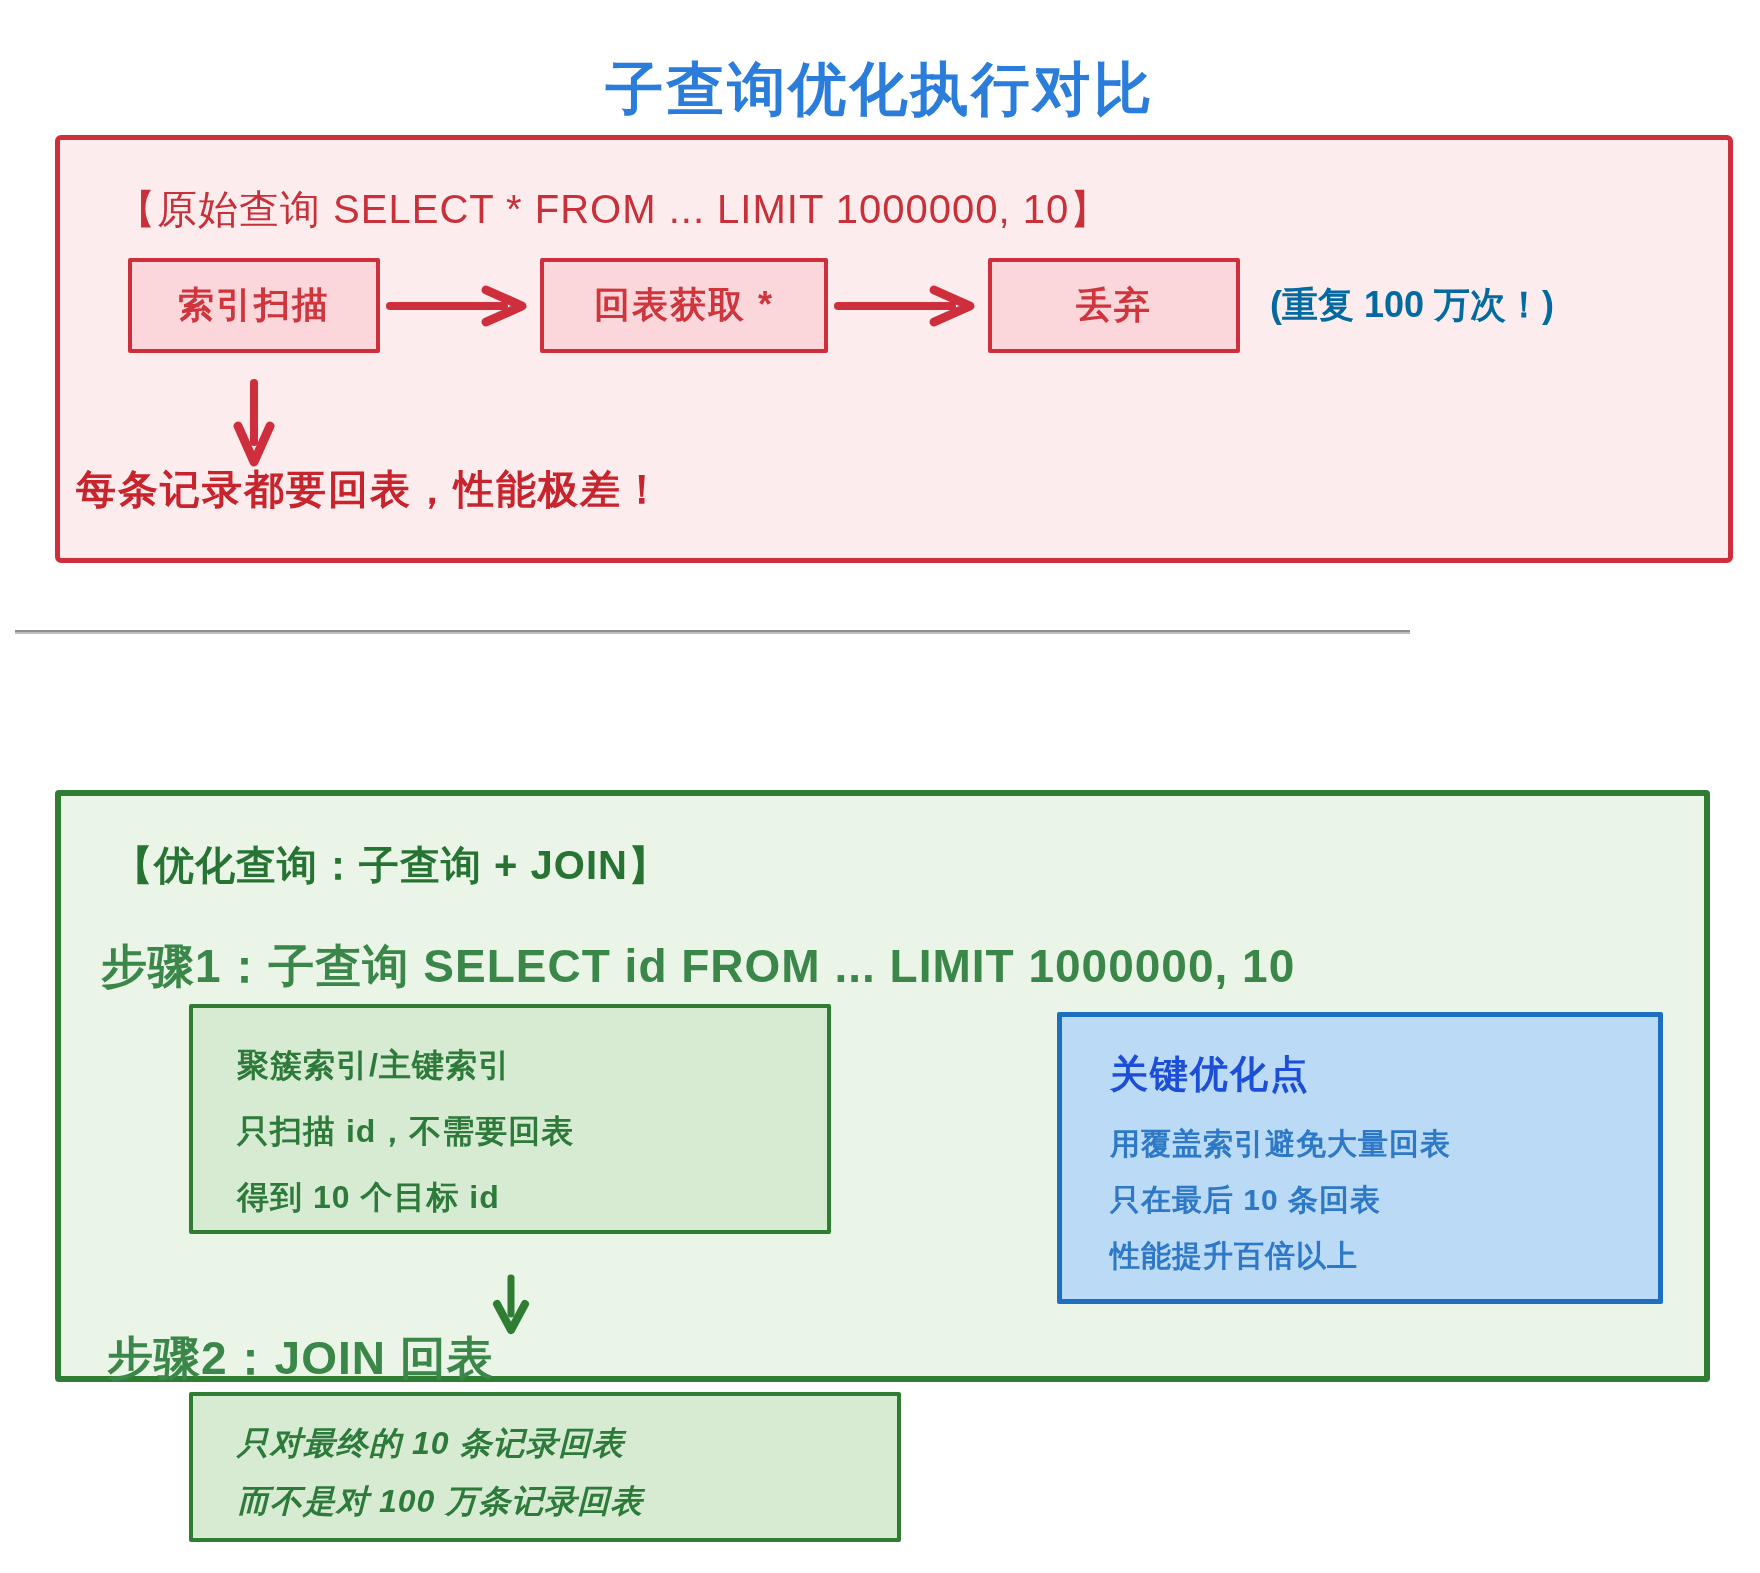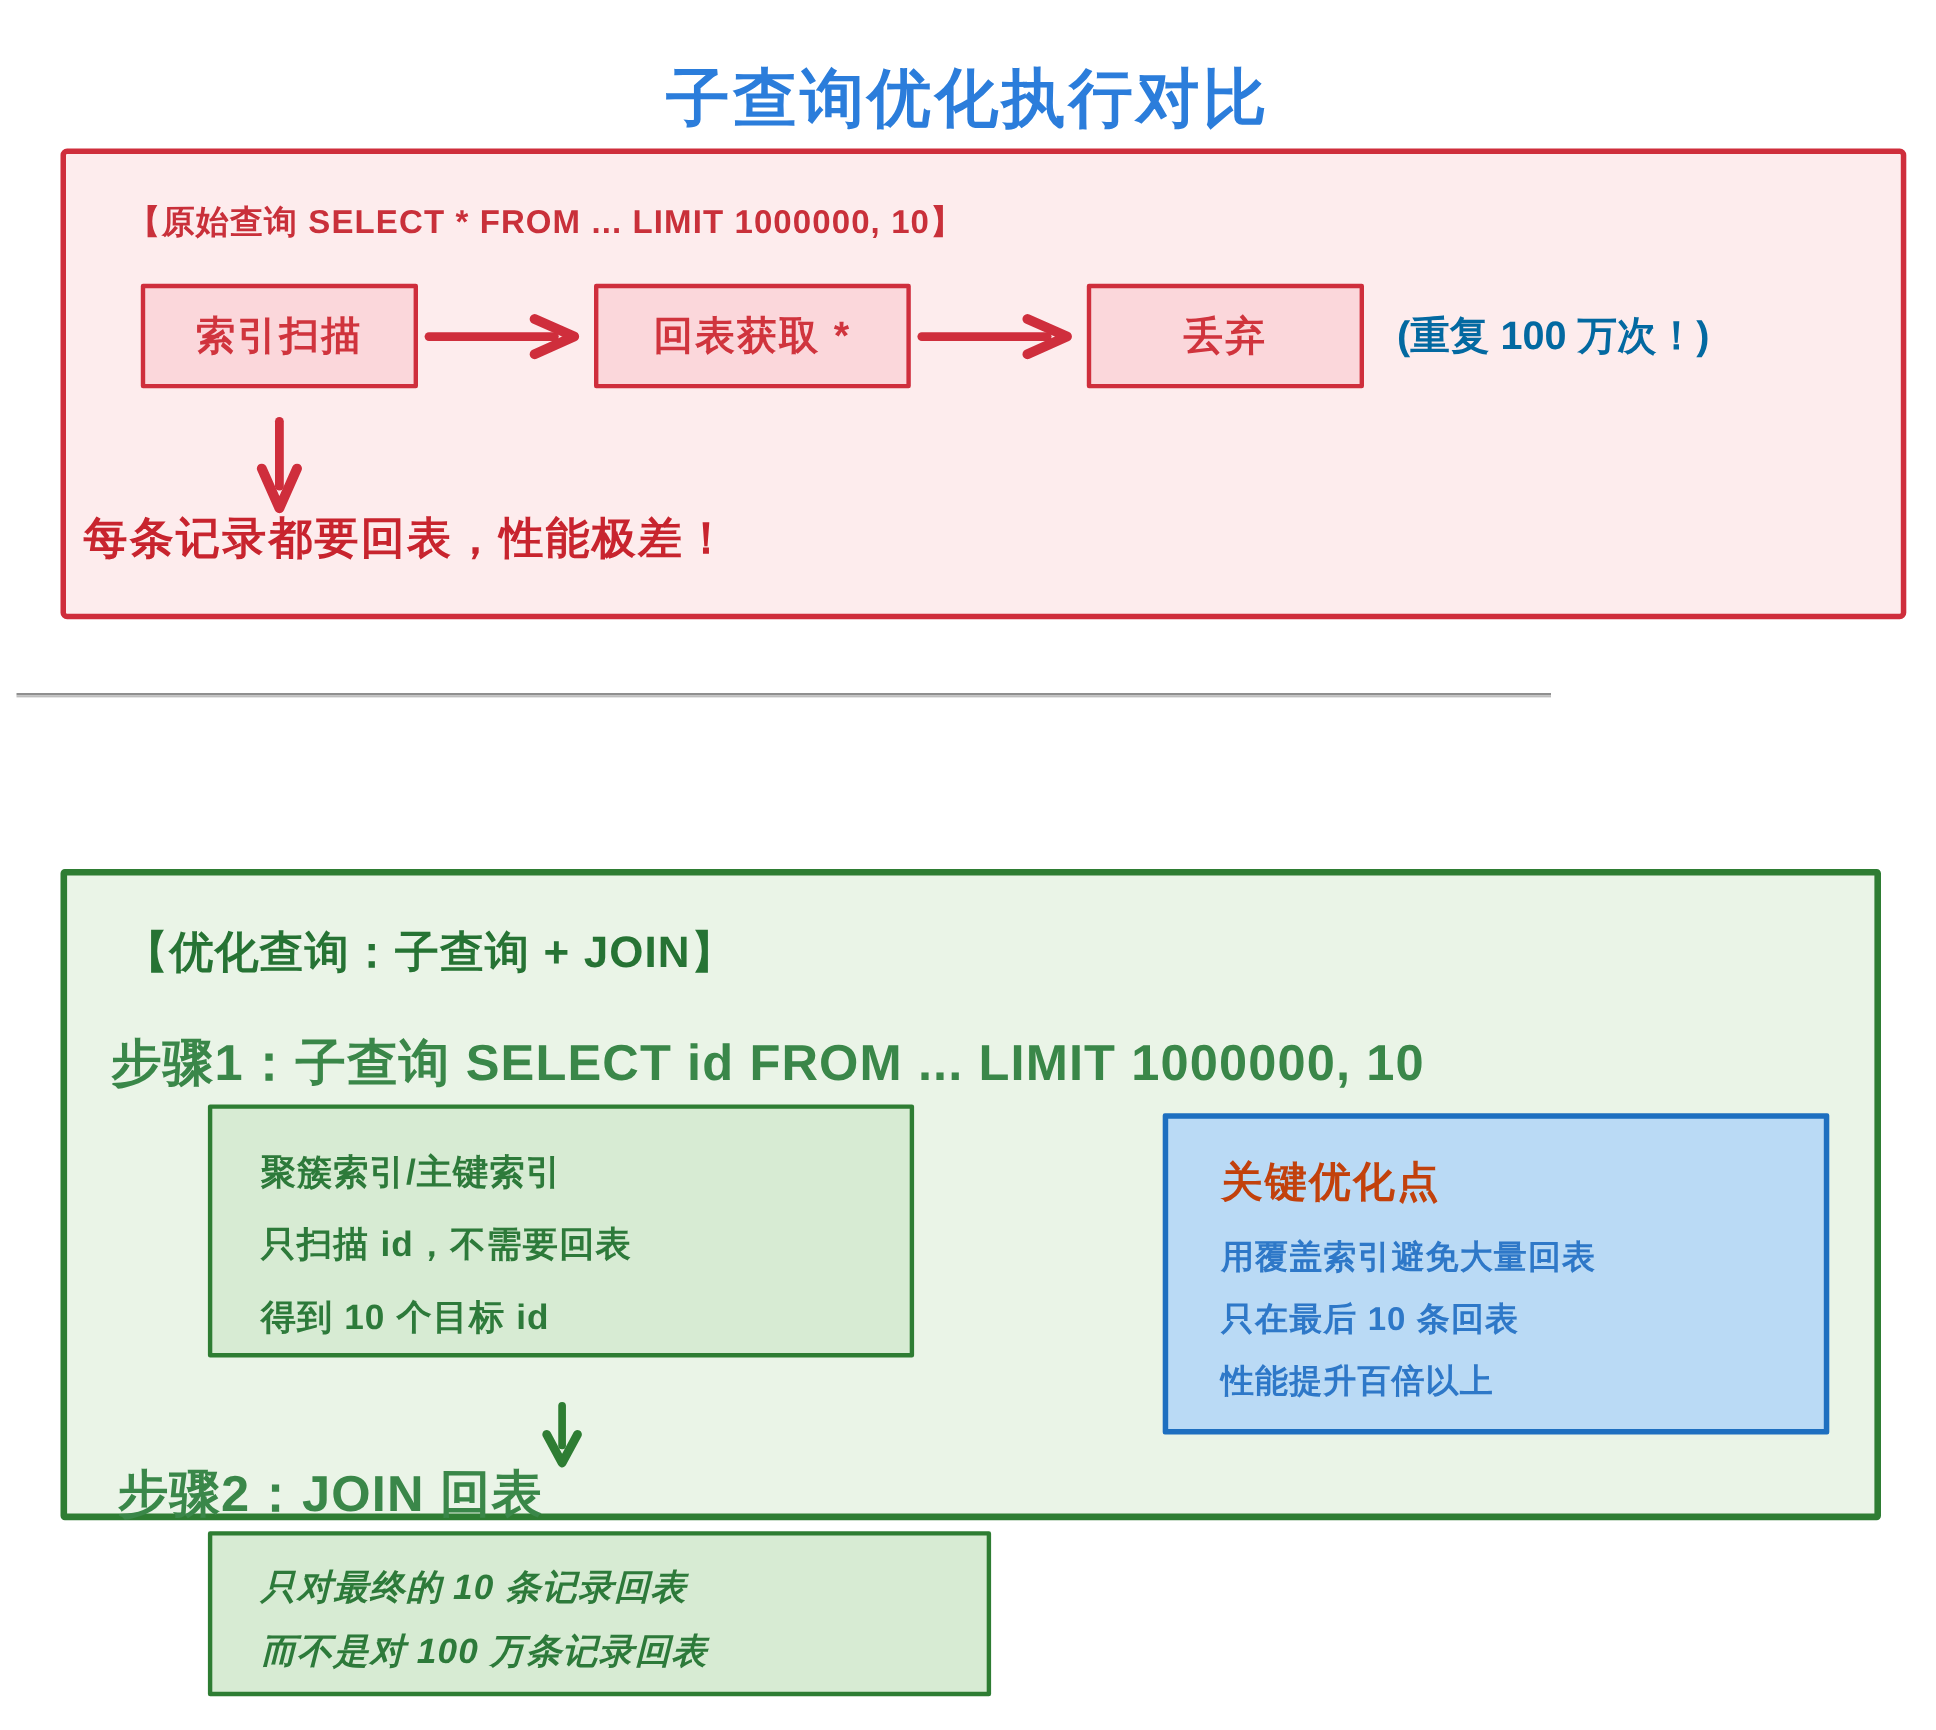--- a/index.html
+++ b/index.html
@@ -21,21 +21,21 @@
 
   
   .red-panel {
     position: absolute; left: 55px; top: 135px;
     width: 1678px; height: 428px;
     background: #fdeced;
     border: 5px solid #cf2e3c; border-radius: 6px;
   }
   .red-header {
     position: absolute; left: 56px; top: 42px;
-    font-size: 30px; font-weight: bold; color: #c9303a;
+    font-size: 40px; font-weight: normal; color: #c9303a;
     letter-spacing: 1px;
   }
   .flow-row {
     position: absolute; left: 68px; top: 118px;
     display: flex; align-items: center;
   }
   .flow-box {
     height: 95px;
     border: 4px solid #cf2e3c; border-radius: 2px;
     background: #fbd7db;
@@ -100,21 +100,21 @@
   }
 
   .key-box {
     position: absolute; left: 996px; top: 216px;
     width: 606px; height: 292px;
     background: #badaf5;
     border: 5px solid #1e6fc0; border-radius: 2px;
     padding: 32px 10px 0 48px;
   }
   .key-title {
-    font-size: 38px; font-weight: bold; color: #c2410c;
+    font-size: 38px; font-weight: bold; color: #1d4ed8;
     margin-bottom: 16px; letter-spacing: 2px;
   }
   .key-line {
     font-size: 30px; font-weight: bold; color: #2e78c8;
     line-height: 56px; letter-spacing: 1px;
   }
 
   .green-down-arrow { position: absolute; left: 428px; top: 478px; }
 
   .join-box {

